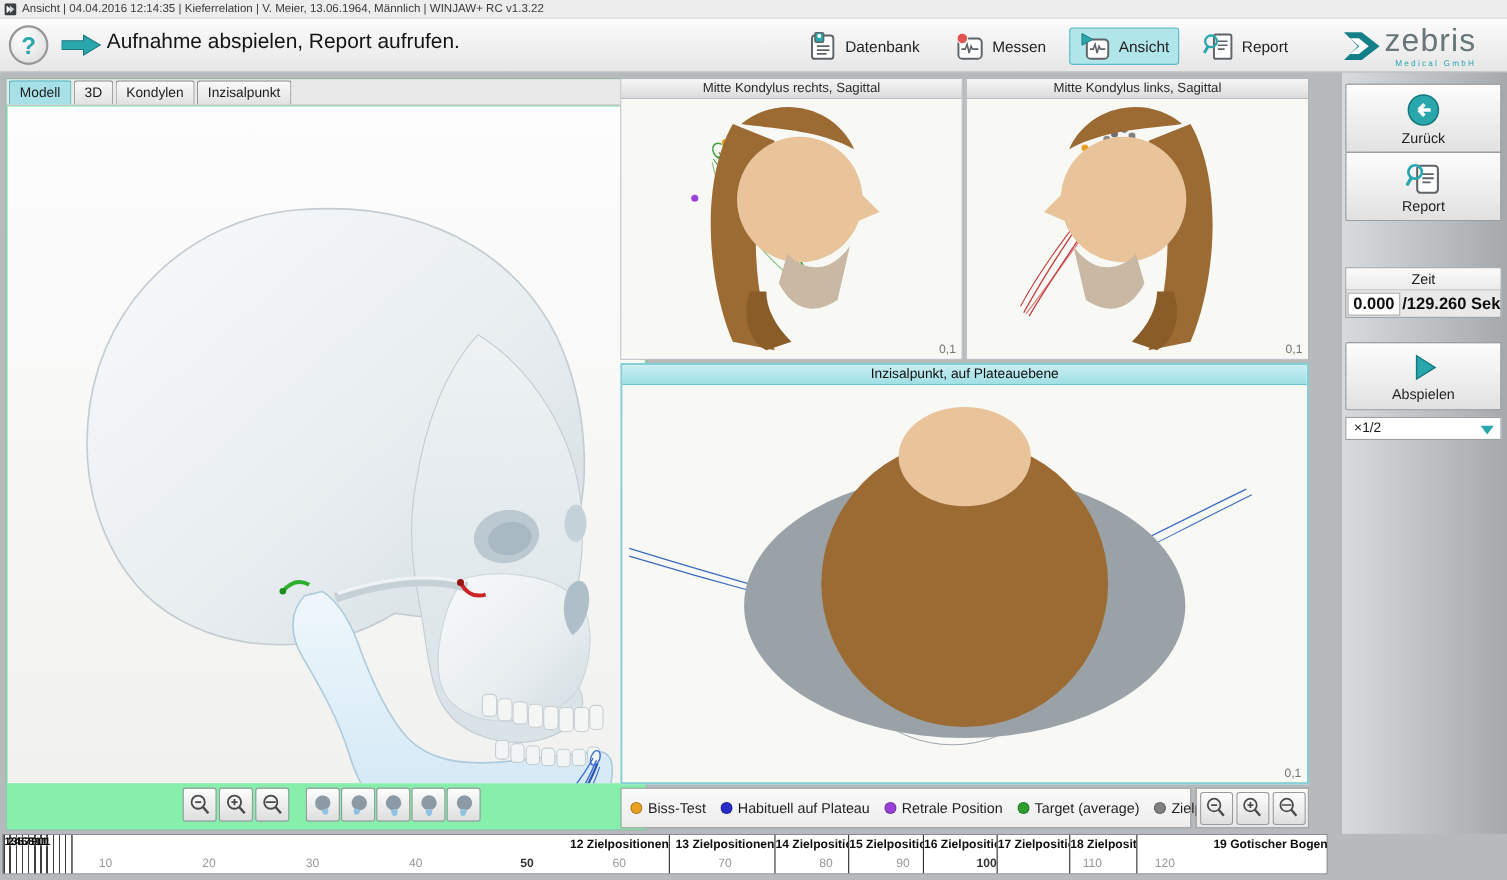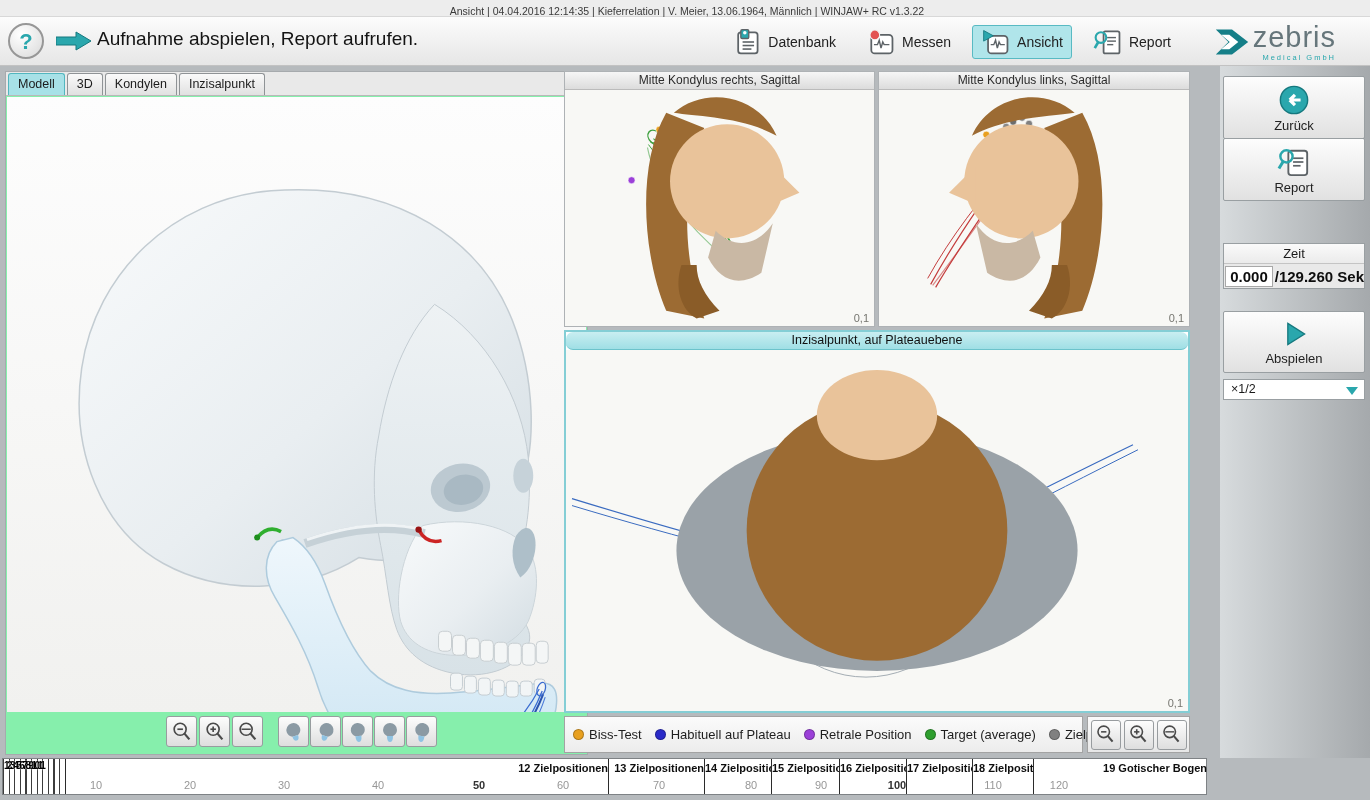--- a/index.html
+++ b/index.html
@@ -2,35 +2,35 @@
 <html><head>
 <meta charset="utf-8">
 <style>
   * { margin:0; padding:0; box-sizing:border-box; }
   html,body { width:1370px; height:800px; overflow:hidden; }
   body { position:relative; background:#b6babd; font-family:"Liberation Sans",sans-serif; }
 
   
   .titlebar { position:absolute; left:0; top:0; right:0; height:17px; background:#ededed;
     border-bottom:1px solid #d8d8d8; display:flex; align-items:center; gap:5px;
-    padding-left:4px; font-size:10.5px; color:#3a3a3a;flex-direction:column; }
+    padding-left:4px; font-size:10.5px; color:#3a3a3a; }
 
   
   .header { position:absolute; left:0; top:17px; right:0; height:49px;
     background:linear-gradient(#fcfcfc,#e6e6e6); border-bottom:1px solid #c2c2c2; }
   .help-btn { position:absolute; left:8px; top:6px; width:36px; height:36px; border-radius:50%;
     border:2px solid #979797; background:radial-gradient(circle at 35% 30%,#ffffff,#d9d9d9);
     color:#2aa7ad; font-size:22px; font-weight:bold; text-align:center; line-height:33px; }
   .instr-arrow { position:absolute; left:56px; top:14px; }
   .instr-text { position:absolute; left:97px; top:11px; font-size:19px; color:#141414; }
   .nav { position:absolute; right:190px; top:8px; display:flex; gap:12px; align-items:center; height:34px; }
   .nav-btn { display:flex; align-items:center; gap:6px; padding:3px 8px; height:34px;
     border:1px solid transparent; border-radius:3px; font-size:14px; color:#222; cursor:default; }
   .nav-btn.active { background:#b0e5ea; border-color:#58bac3; }
-  .logo { position:absolute; right:34px; top:7px; display:flex; gap:3px; align-items:flex-start; }
+  .logo { position:absolute; right:28px; top:7px; display:flex; gap:3px; align-items:flex-start; }
   .logo-txt { display:flex; flex-direction:column; }
   .logo-brand { font-size:29px; color:#66767b; line-height:27px; letter-spacing:1px; }
   .logo-sub { font-size:7.5px; color:#2aa7ad; letter-spacing:2px; text-align:right; margin-top:2px; }
 
   
   .left-panel { position:absolute; left:5px; top:71px; width:583px; height:684px;
     background:#86efac; border:1px solid #a6aaad; }
   .tabs { position:absolute; left:0; top:0; right:0; height:24px; background:#e9e9e9;
     border-bottom:1px solid #b9b9b9; display:flex; align-items:flex-end; padding-left:2px; gap:2px; }
   .tab { padding:3px 9px 4px; font-size:12.5px; color:#1c1c1c;
@@ -45,21 +45,21 @@
 
   
   .right-region { position:absolute; left:564px; top:71px; width:626px; height:684px; }
   .chart-panel { position:absolute; background:#fff; border:1px solid #aeb2b5; }
   #panel-rc { left:0; top:0; width:311px; height:256px; }
   #panel-lc { left:314px; top:0; width:312px; height:256px; }
   #panel-incisal { left:0; top:259px; width:626px; height:383px; border:2px solid #84ced5; }
   .chart-head { height:18px; background:linear-gradient(#f6f6f6,#dcdcdc); border-bottom:1px solid #bbb;
     text-align:center; font-size:12px; color:#2b2b2b; line-height:17px; }
   .chart-head.teal { background:linear-gradient(#c9eef1,#9fdfe5); border-bottom:1px solid #6cc3cb;
-    font-size:12.5px; color:#101010;border-radius:7px; }
+    font-size:12.5px; color:#101010; }
   .chart-body { position:absolute; left:0; top:18px; right:0; bottom:0; background-color:#f8f8f5;
     background-image:
       linear-gradient(#d9d9d4 1px,transparent 1px),
       linear-gradient(90deg,#d9d9d4 1px,transparent 1px),
       linear-gradient(#ededе8 1px,transparent 1px),
       linear-gradient(90deg,#edede8 1px,transparent 1px);
     background-size:93px 93px,93px 93px,7.75px 7.75px,7.75px 7.75px; }
   .chart-body svg { position:absolute; left:0; top:0; width:100%; height:100%; }
   .scale-label { position:absolute; right:5px; bottom:2px; font-size:11px; color:#75756f; }
   .face-icon { position:absolute; left:5px; top:4px; }

